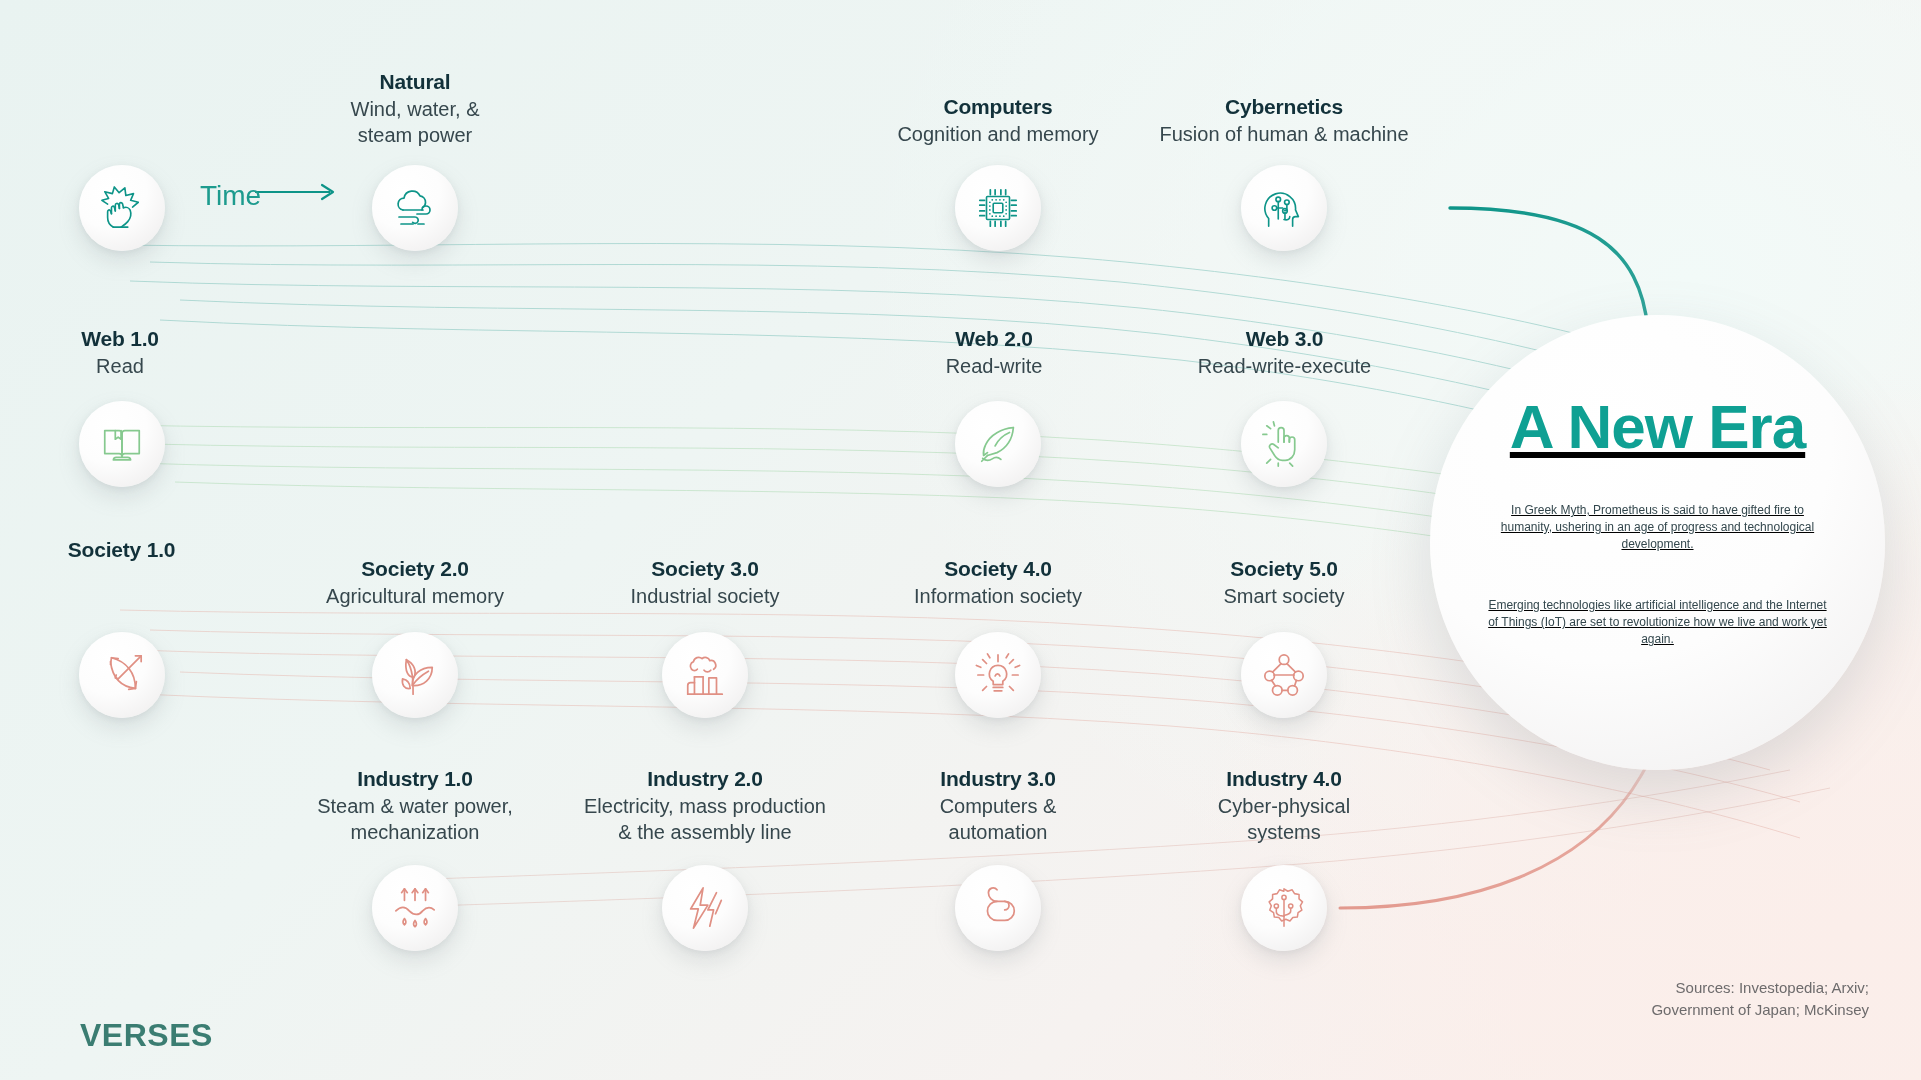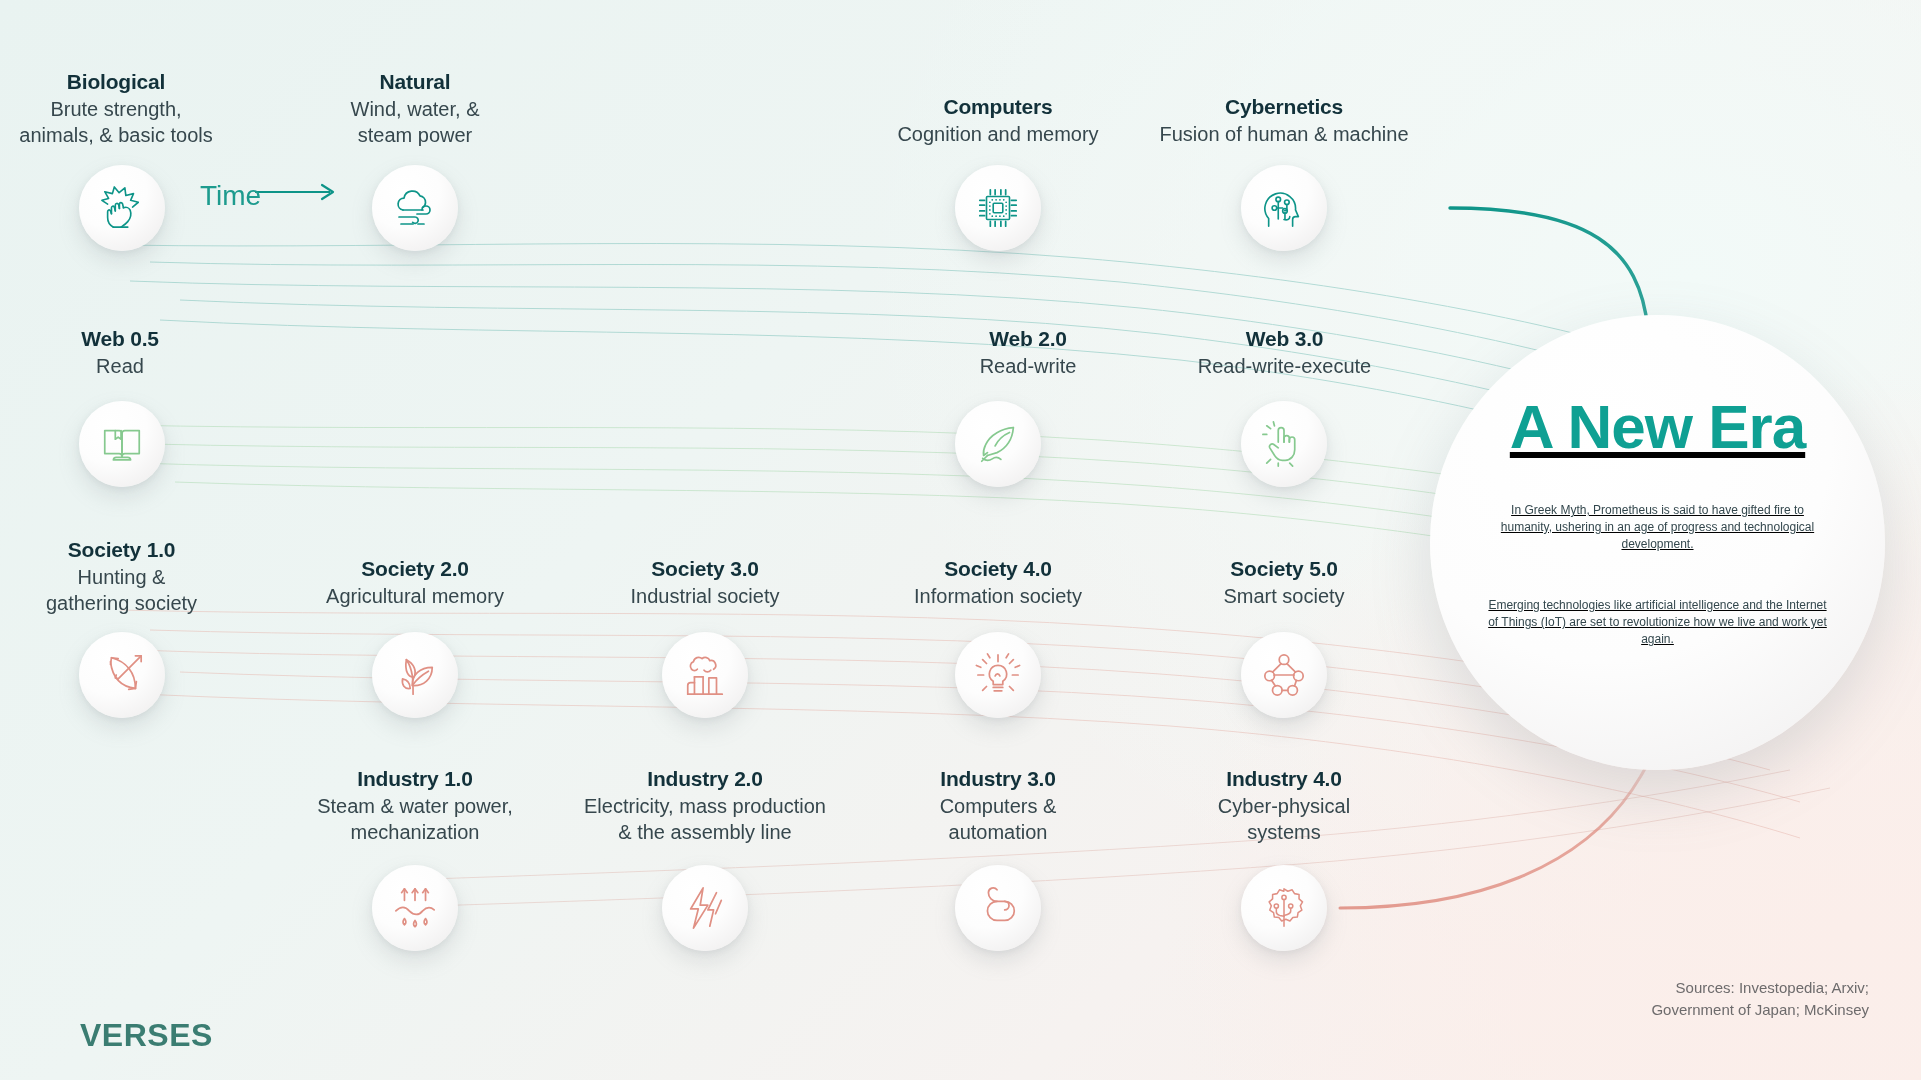--- a/index.html
+++ b/index.html
@@ -137,24 +137,20 @@
     <path d="M360,908 L1470,908" stroke="url(#gSalm)" stroke-width="3" fill="none"></path>
 
     <path d="M1340,908 C1480,908 1580,866 1632,790 C1664,742 1676,700 1682,660" stroke="url(#gSalmCurve)" stroke-width="3" fill="none" stroke-linecap="round"></path>
 
     <g>
       <line x1="255" y1="192" x2="330" y2="192" stroke="#0d9488" stroke-width="2.2"></line>
       <path d="M322,185 L333,192 L322,199" fill="none" stroke="#0d9488" stroke-width="2.2" stroke-linecap="round" stroke-linejoin="round"></path>
     </g>
   </svg>
 
-  <div class="lbl" style="left:0px;top:68px;width:232px;">
-    <span class="t">Biological</span>
-    <span class="s">Brute strength,<br>animals, &amp; basic tools</span>
-  </div>
   <div class="lbl" style="left:300px;top:68px;width:230px;">
     <span class="t">Natural</span>
     <span class="s">Wind, water, &amp;<br>steam power</span>
   </div>
   <div class="lbl" style="left:813px;top:93px;width:370px;">
     <span class="t">Computers</span>
     <span class="s">Cognition and memory</span>
   </div>
   <div class="lbl" style="left:1084px;top:93px;width:400px;">
     <span class="t">Cybernetics</span>
@@ -216,24 +212,24 @@
       <circle cx="14" cy="24" r="2.4"></circle>
       <circle cx="25" cy="27" r="2.4"></circle>
       <path d="M18 17.4 v8 M18 25.4 v10"></path>
       <path d="M27 20.4 v4 c0 1.5 -1 2.5 -2.5 2.5"></path>
       <path d="M16.4 24 h6.2"></path>
       <path d="M25 29.4 v6"></path>
     </svg>
   </div>
 
   <div class="lbl" style="left:10px;top:325px;width:220px;">
-    <span class="t">Web 0.5</span>
+    <span class="t">Web 1.0</span>
     <span class="s">Read</span>
   </div>
-  <div class="lbl" style="left:898px;top:325px;width:260px;">
+  <div class="lbl" style="left:864px;top:325px;width:260px;">
     <span class="t">Web 2.0</span>
     <span class="s">Read-write</span>
   </div>
   <div class="lbl" style="left:1132px;top:325px;width:305px;">
     <span class="t">Web 3.0</span>
     <span class="s">Read-write-execute</span>
   </div>
 
   <div class="node" style="left:79px;top:401px;">
     <svg width="46" height="46" viewBox="0 0 48 48" fill="none" stroke="#86c98f" stroke-width="1.8" stroke-linecap="round" stroke-linejoin="round">
@@ -259,21 +255,20 @@
       <path d="M18 22 V10 a3 3 0 0 1 6 0 v12"></path>
       <path d="M24 22 v-4 a2.8 2.8 0 0 1 5.6 0 v4"></path>
       <path d="M29.6 22 v-2.5 a2.8 2.8 0 0 1 5.6 0 V30 c0 6 -4 11 -10 11 h-3 c-4 0 -6 -2 -8 -5 l-5 -8 a2.8 2.8 0 0 1 4.2 -3.5 L18 28"></path>
       <path d="M10 8 l-4 -3 M14 5 l-1 -4 M6 14 l-4 0"></path>
       <path d="M10 40 l-4 4 M18 44 l0 3 M30 44 l3 3"></path>
     </svg>
   </div>
 
   <div class="lbl" style="left:0px;top:536px;width:243px;">
     <span class="t">Society 1.0</span>
-    <span class="s">Hunting &amp;<br>gathering society</span>
   </div>
   <div class="lbl" style="left:295px;top:555px;width:240px;">
     <span class="t">Society 2.0</span>
     <span class="s">Agricultural memory</span>
   </div>
   <div class="lbl" style="left:585px;top:555px;width:240px;">
     <span class="t">Society 3.0</span>
     <span class="s">Industrial society</span>
   </div>
   <div class="lbl" style="left:878px;top:555px;width:240px;">

